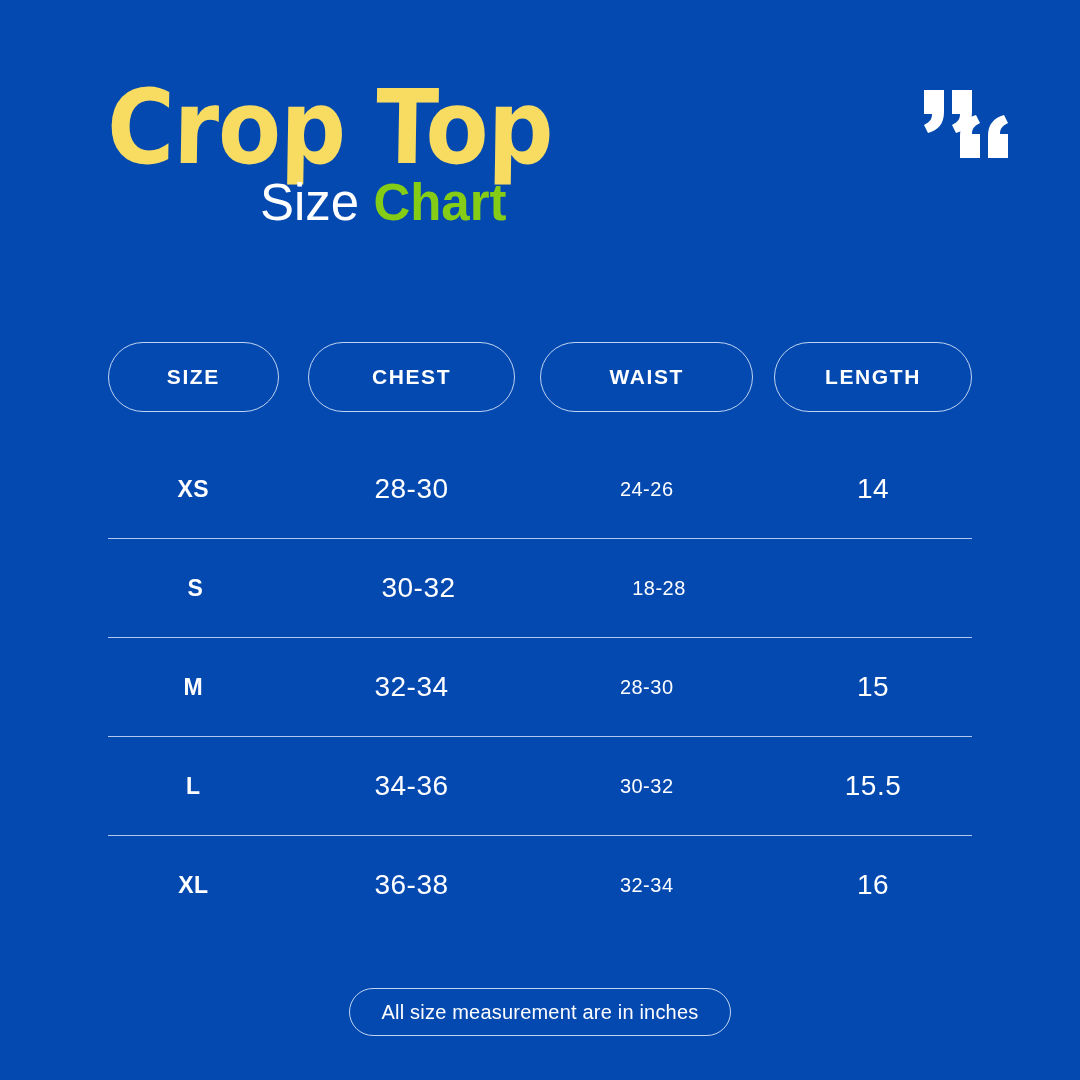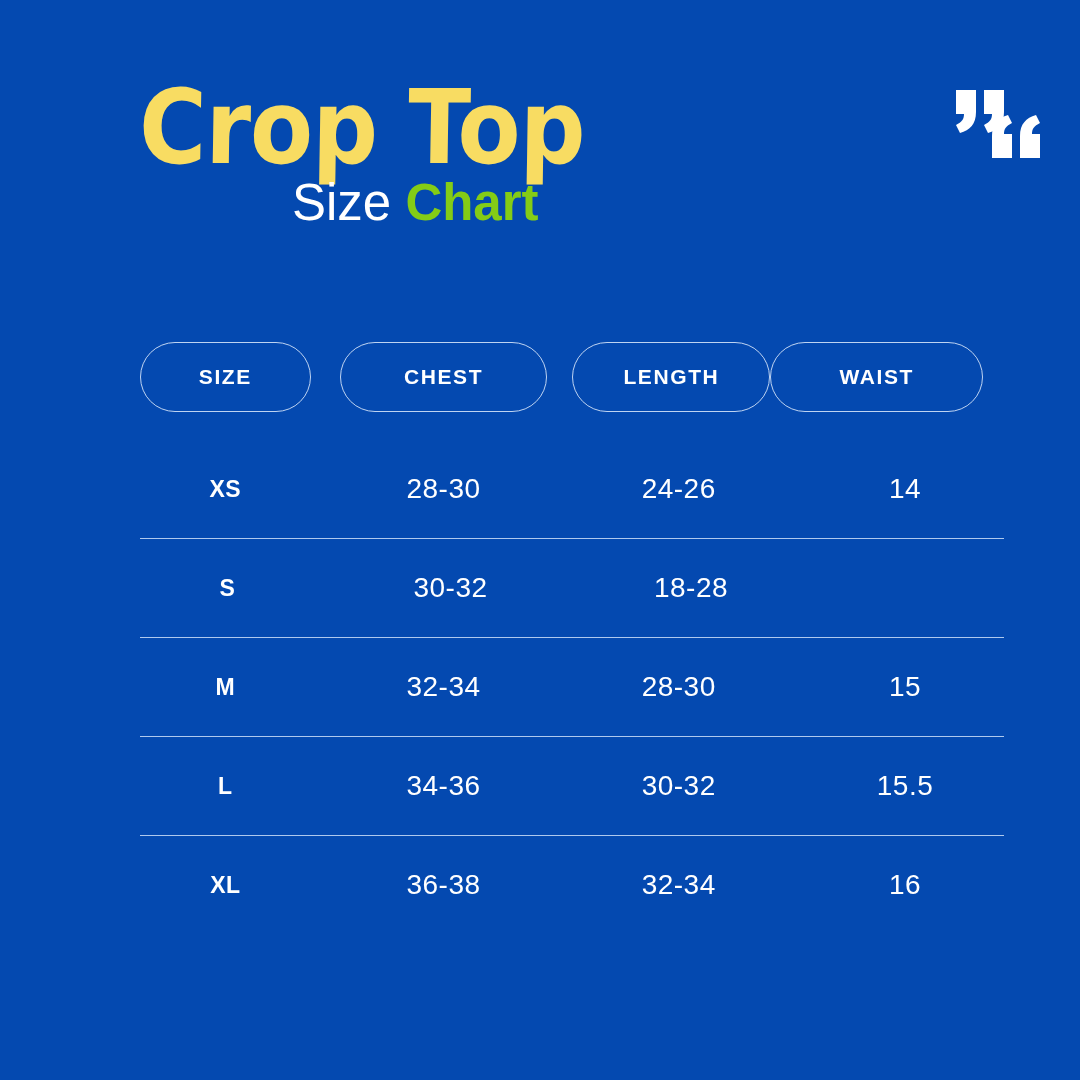--- a/index.html
+++ b/index.html
@@ -14,21 +14,20 @@
     overflow: hidden;
     position: relative;
     -webkit-font-smoothing: antialiased;
   }
 
   .canvas {
     position: absolute;
     inset: 0;
     width: 911px;
     height: 1080px;
-    margin-left: 32px;
   }
 
   
   .header {
     position: absolute;
     left: 0;
     top: 0;
     width: 1080px;
     height: 300px;
   }
@@ -153,21 +152,21 @@
   .cell.val1 {
     width: 213px;
     margin-right: 25px;
     font-size: 28px;
     font-weight: 400;
     letter-spacing: 0.5px;
   }
   .cell.val2 {
     width: 218px;
     margin-right: 21px;
-    font-size: 28px;
+    font-size: 20px;
     font-weight: 400;
     letter-spacing: 0.5px;
   }
   .cell.val3 {
     width: 203px;
     font-size: 28px;
     font-weight: 400;
     letter-spacing: 0.5px;
   }
 
@@ -216,22 +215,22 @@
         <path d="M88 84 h-20 v-22 c0 -12 6 -18 16 -21 l4 8 c-6 3 -8 6 -8 11 h8 z" fill="#FFFFFF" transform="translate(0,-4)"></path>
       </svg>
     </div>
   </div>
 
   <div class="table">
 
     <div class="head-row">
       <div class="head-cell c0">SIZE</div>
       <div class="head-cell c1">CHEST</div>
+      <div class="head-cell c2">WAIST</div>
       <div class="head-cell c3">LENGTH</div>
-      <div class="head-cell c2">WAIST</div>
     </div>
 
     <div class="rows">
 
       <div class="row">
         <div class="cell size">XS</div>
         <div class="cell val1">28-30</div>
         <div class="cell val2">24-26</div>
         <div class="cell val3">14</div>
       </div>
@@ -259,14 +258,17 @@
       <div class="row">
         <div class="cell size">XL</div>
         <div class="cell val1">36-38</div>
         <div class="cell val2">32-34</div>
         <div class="cell val3">16</div>
       </div>
 
     </div>
   </div>
 
+  <div class="footer">
+    <div class="footer-pill">All size measurement are in inches</div>
+  </div>
 
 </div>
 
 </body></html>

